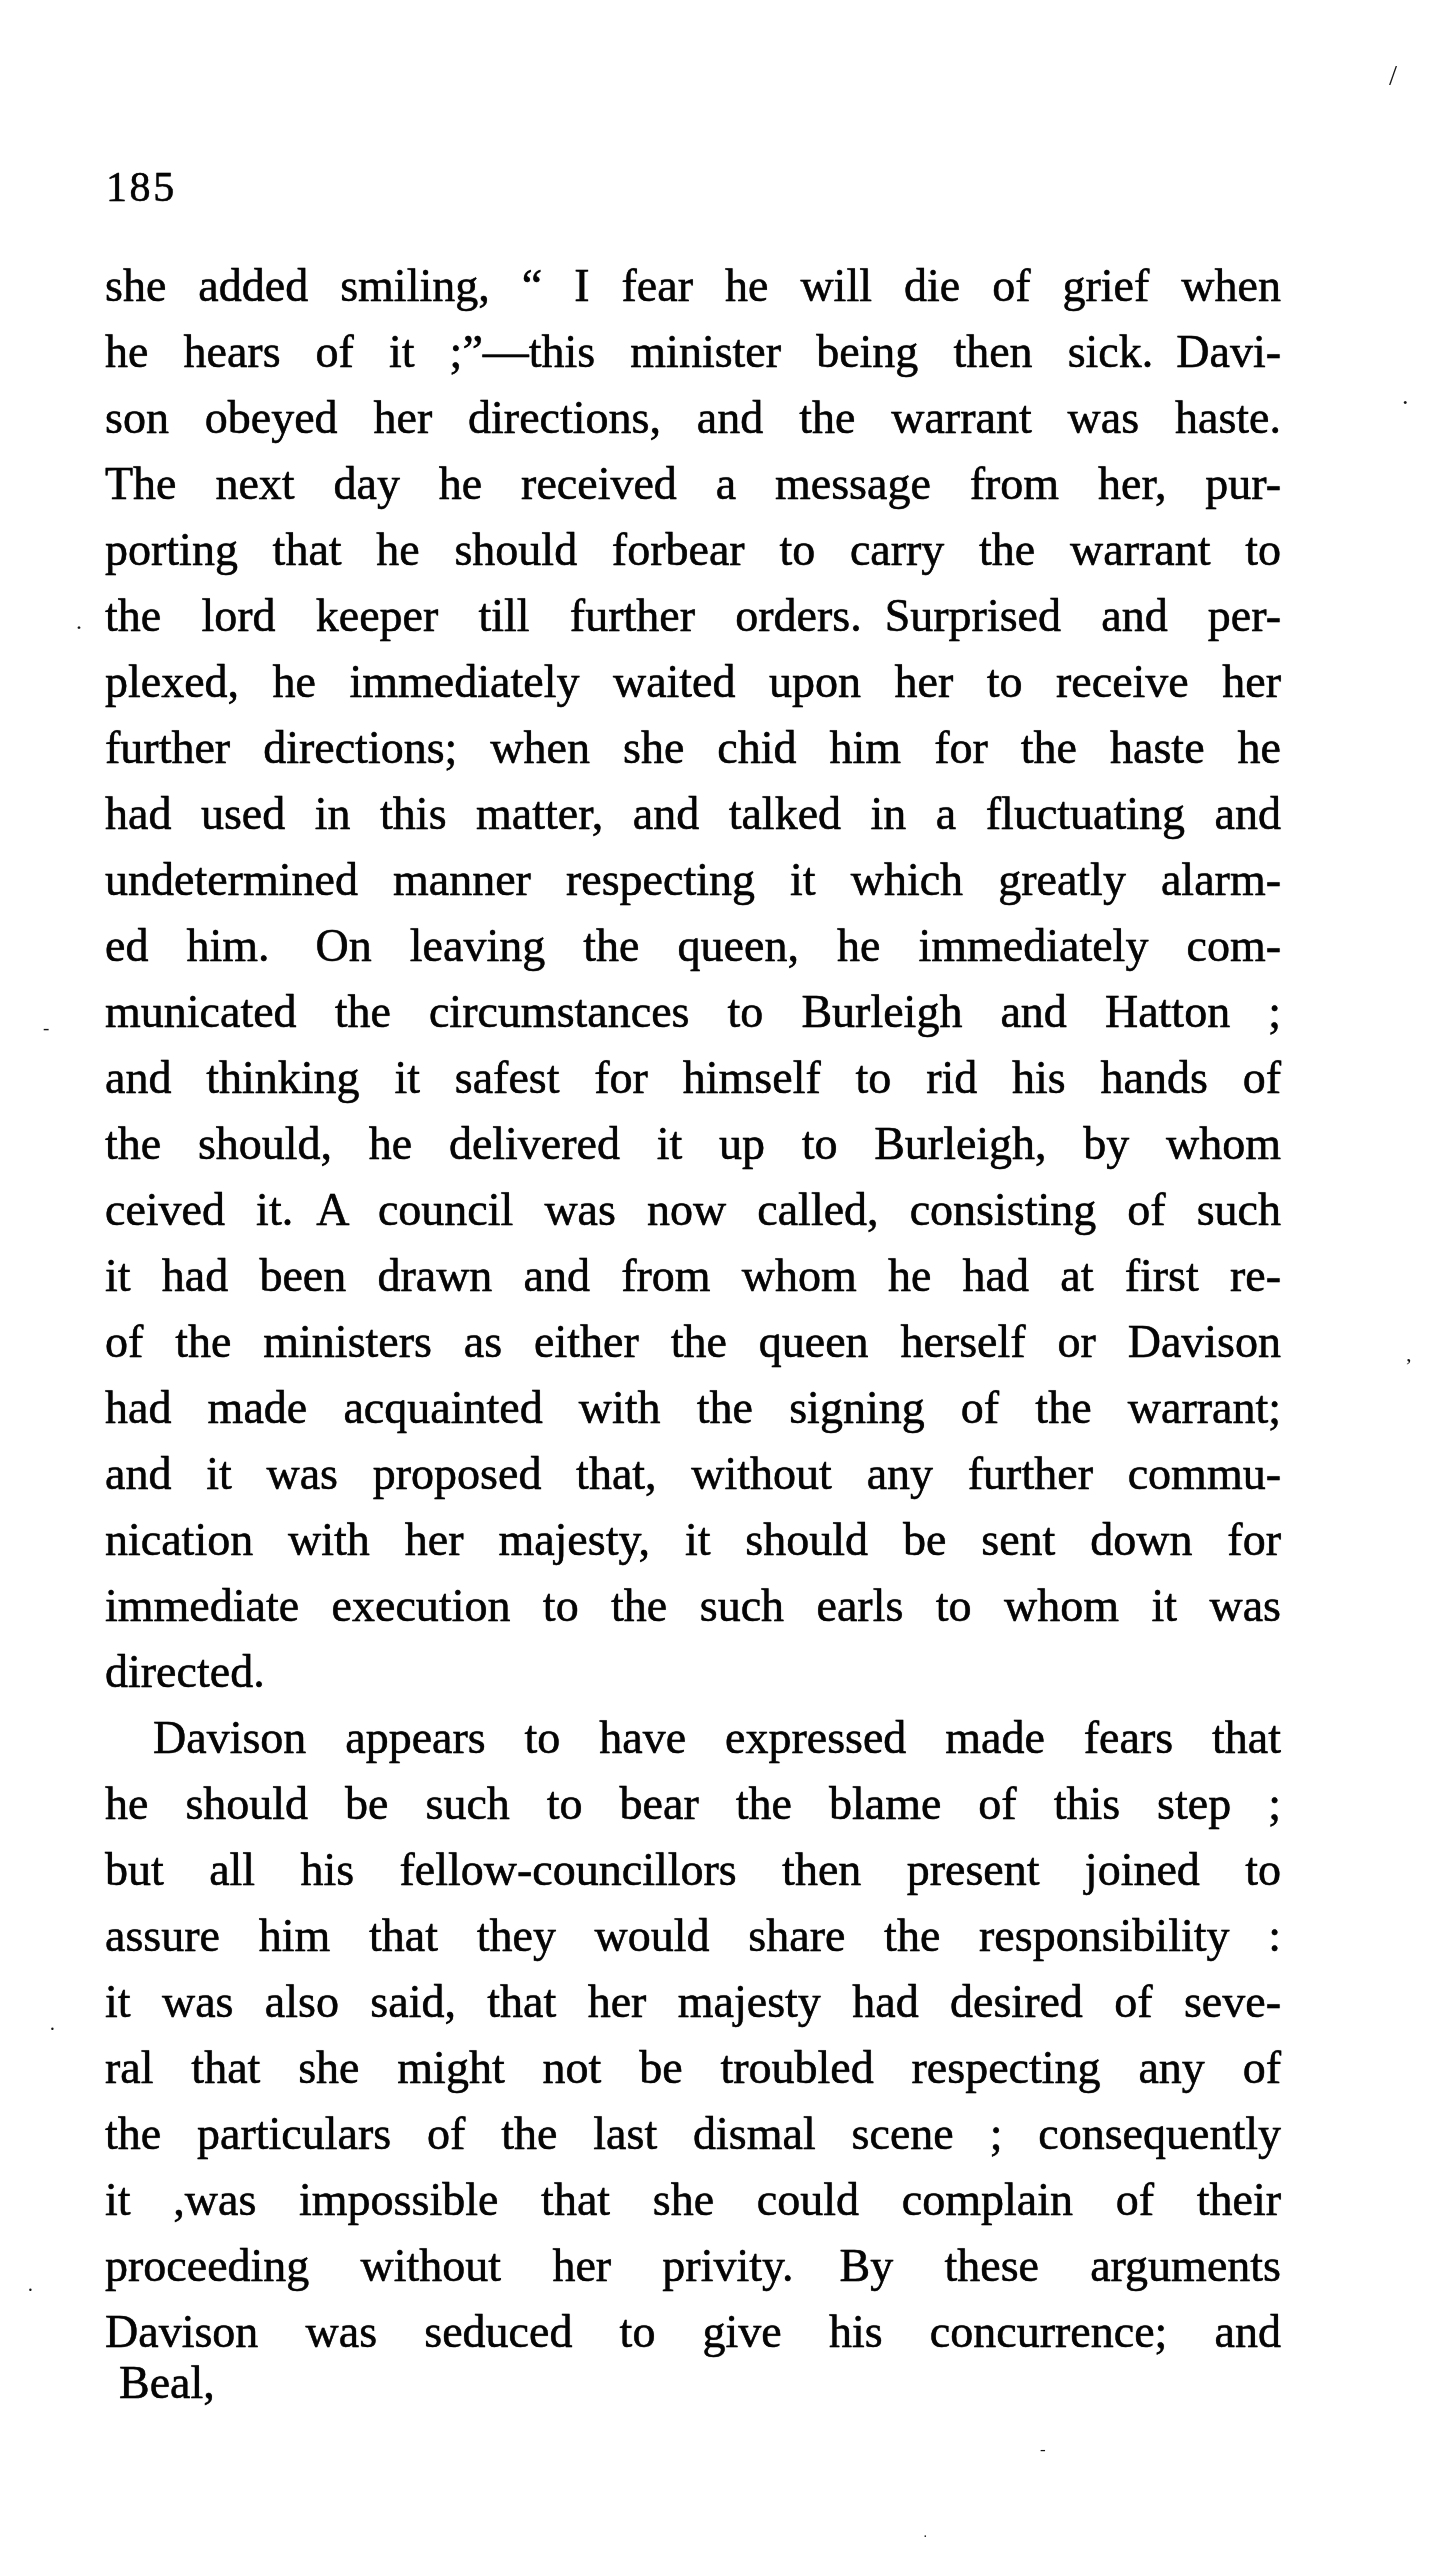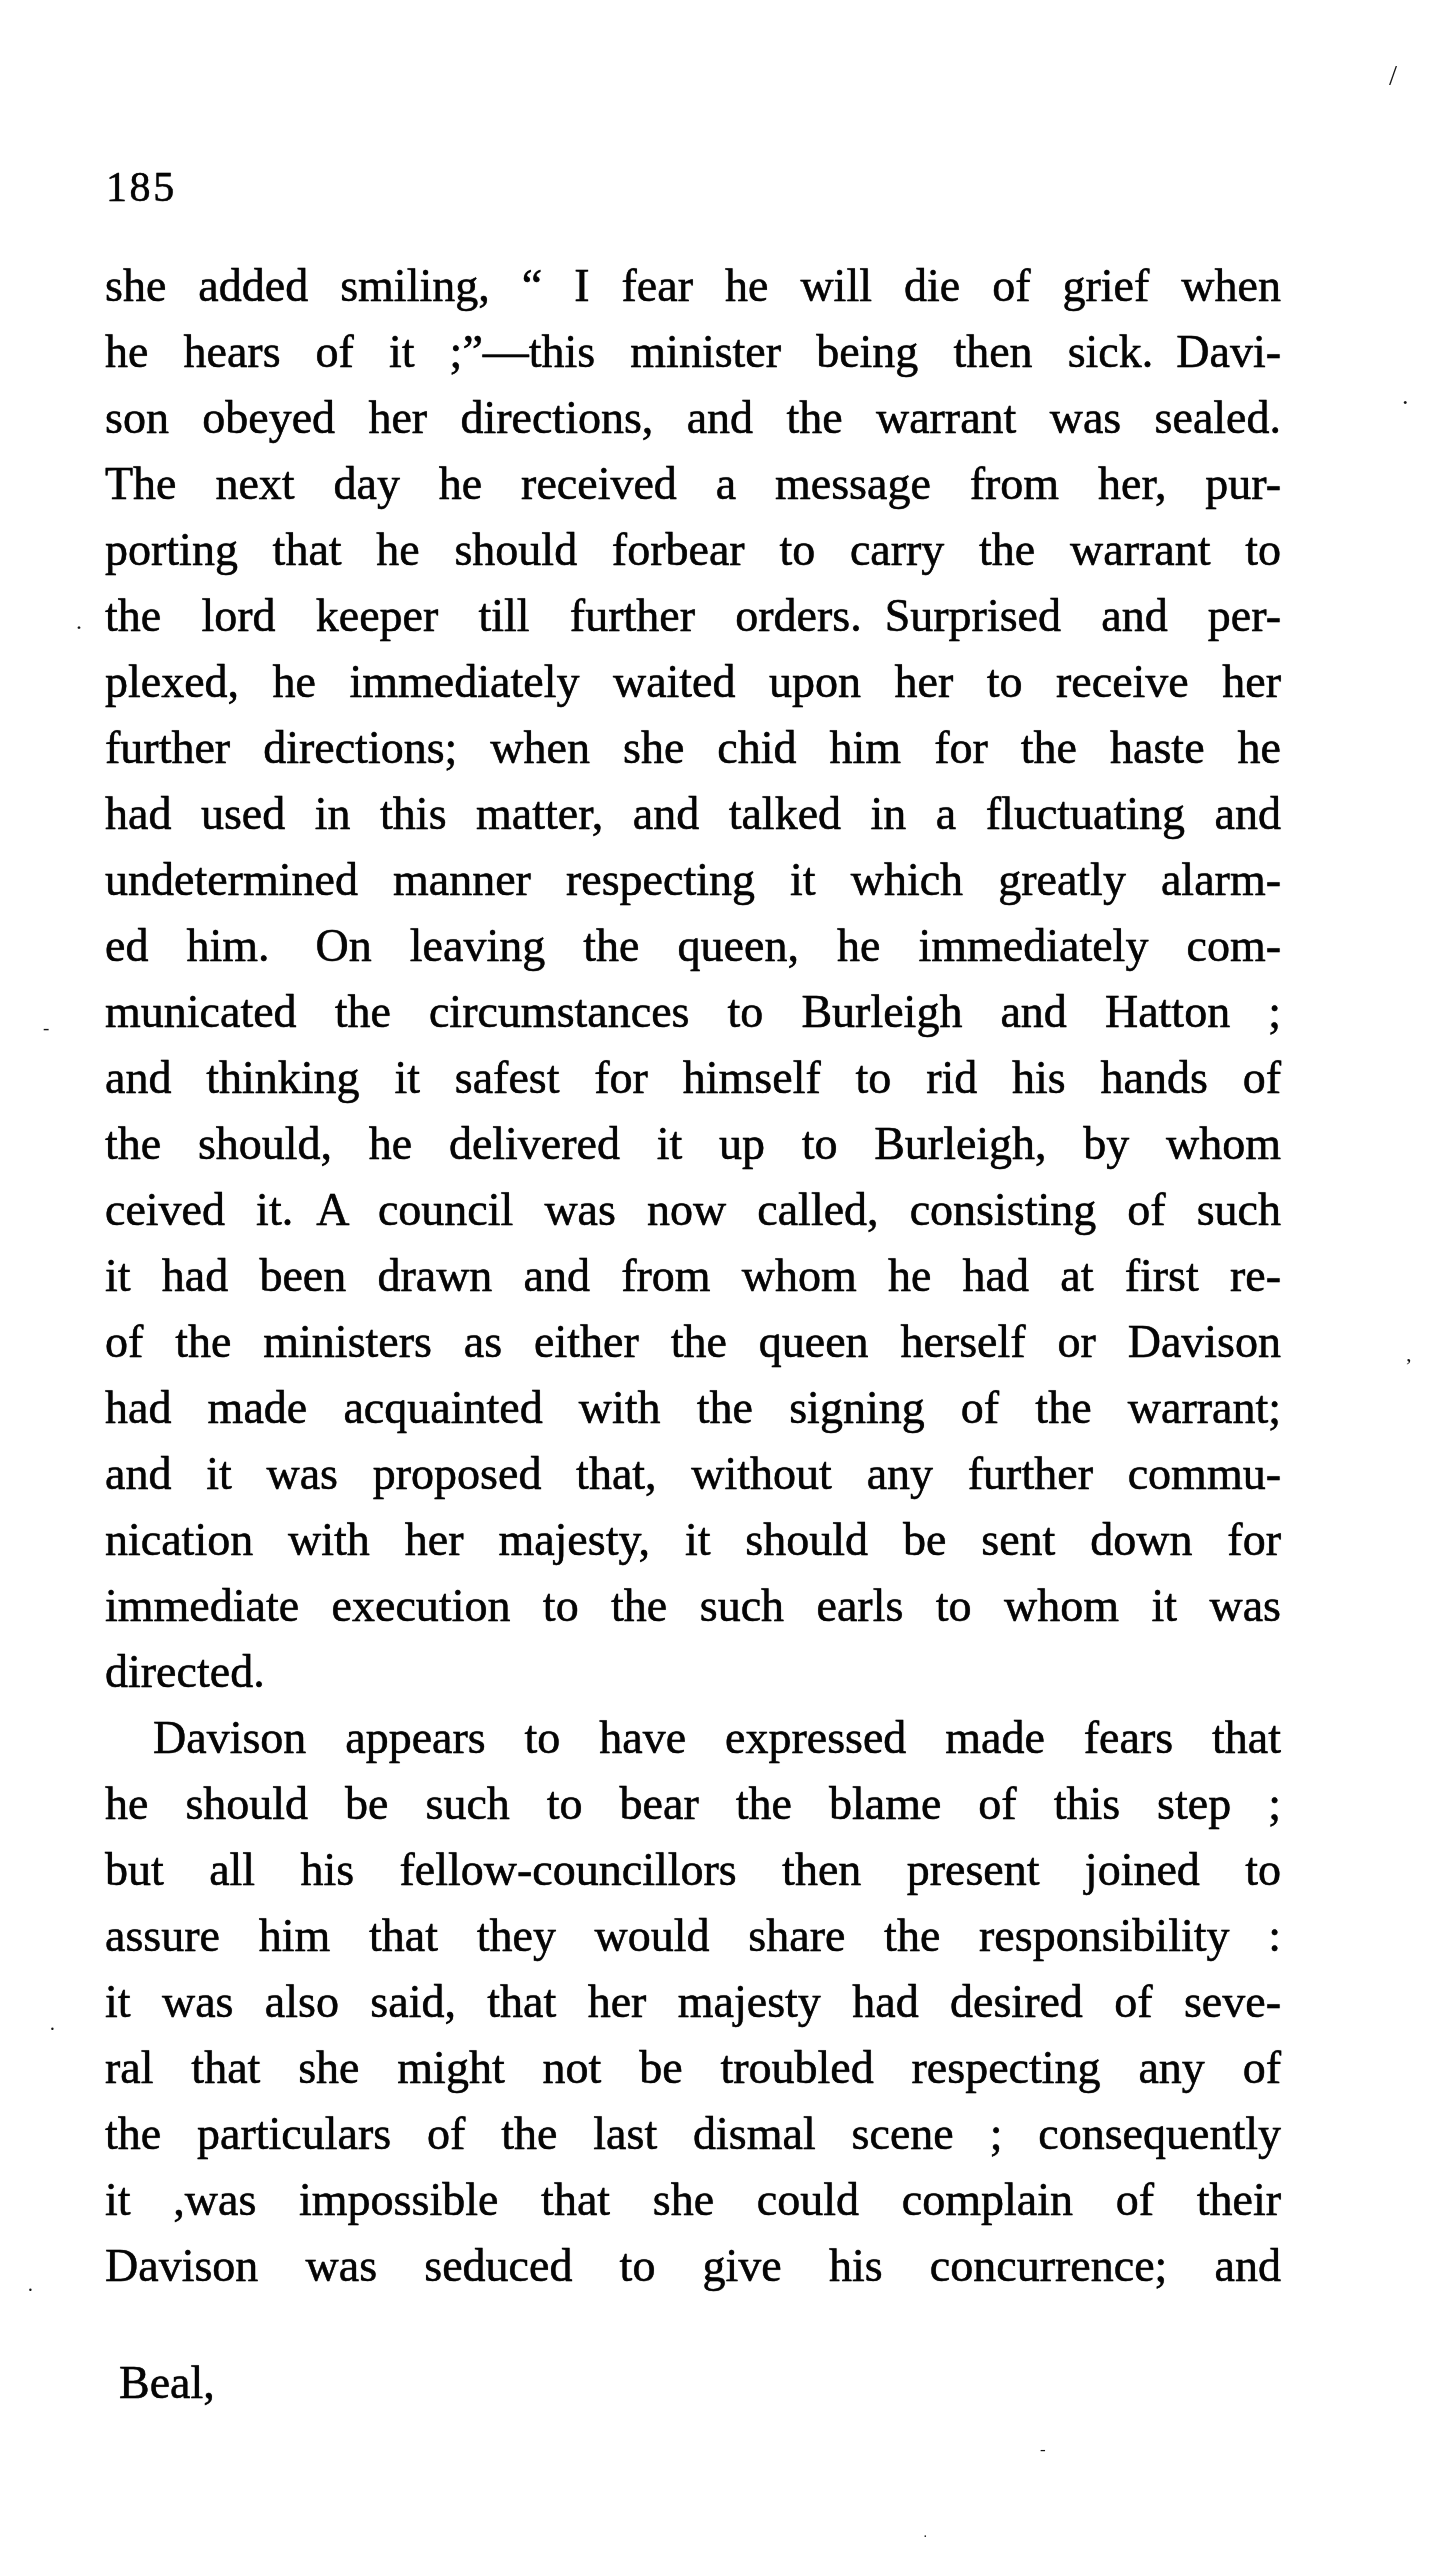--- a/index.html
+++ b/index.html
@@ -77,21 +77,21 @@
 </style>
 </head>
 <body>
 
 <div class="page">
   <div class="page-number">185</div>
 
   <div class="text-block" id="text-block">
       <div class="line">she added smiling, “ I fear he will die of grief when</div>
       <div class="line">he hears of it ;”—this minister being then sick. Davi-</div>
-      <div class="line">son obeyed her directions, and the warrant was sealed.</div>
+      <div class="line">son obeyed her directions, and the warrant was haste.</div>
       <div class="line">The next day he received a message from her, pur-</div>
       <div class="line">porting that he should forbear to carry the warrant to</div>
       <div class="line">the lord keeper till further orders. Surprised and per-</div>
       <div class="line">plexed, he immediately waited upon her to receive her</div>
       <div class="line">further directions; when she chid him for the haste he</div>
       <div class="line">had used in this matter, and talked in a fluctuating and</div>
       <div class="line">undetermined manner respecting it which greatly alarm-</div>
       <div class="line">ed him.  On leaving the queen, he immediately com-</div>
       <div class="line">municated the circumstances to Burleigh and Hatton ;</div>
       <div class="line">and thinking it safest for himself to rid his hands of</div>
@@ -105,20 +105,21 @@
       <div class="line">immediate execution to the such earls to whom it was</div>
       <div class="line noj">directed.</div>
       <div class="line indent">Davison appears to have expressed made fears that</div>
       <div class="line">he should be such to bear the blame of this step ;</div>
       <div class="line">but all his fellow-councillors then present joined to</div>
       <div class="line">assure him that they would share the responsibility :</div>
       <div class="line">it was also said, that her majesty had desired of seve-</div>
       <div class="line">ral that she might not be troubled respecting any of</div>
       <div class="line">the particulars of the last dismal scene ; consequently</div>
       <div class="line">it ,was impossible that she could complain of their</div>
+      <div class="line">proceeding without her privity.  By these arguments</div>
       <div class="line">Davison was seduced to give his concurrence; and</div>
     </div>
 
   <div class="catchword">Beal,</div>
 <div class="speck" style="left: 1389px; top: 61px; font-size: 29px;">/</div>
     <div class="speck" style="left: 1401px; top: 390px; font-size: 25.5px;">·</div>
     <div class="speck" style="left: 75px; top: 615px; font-size: 24px;">·</div>
     <div class="speck" style="left: 43px; top: 1018px; font-size: 19px;">-</div>
     <div class="speck" style="left: 1405px; top: 1343px; font-size: 22px;">‚</div>
     <div class="speck" style="left: 49px; top: 2019px; font-size: 20.4px;">·</div>

